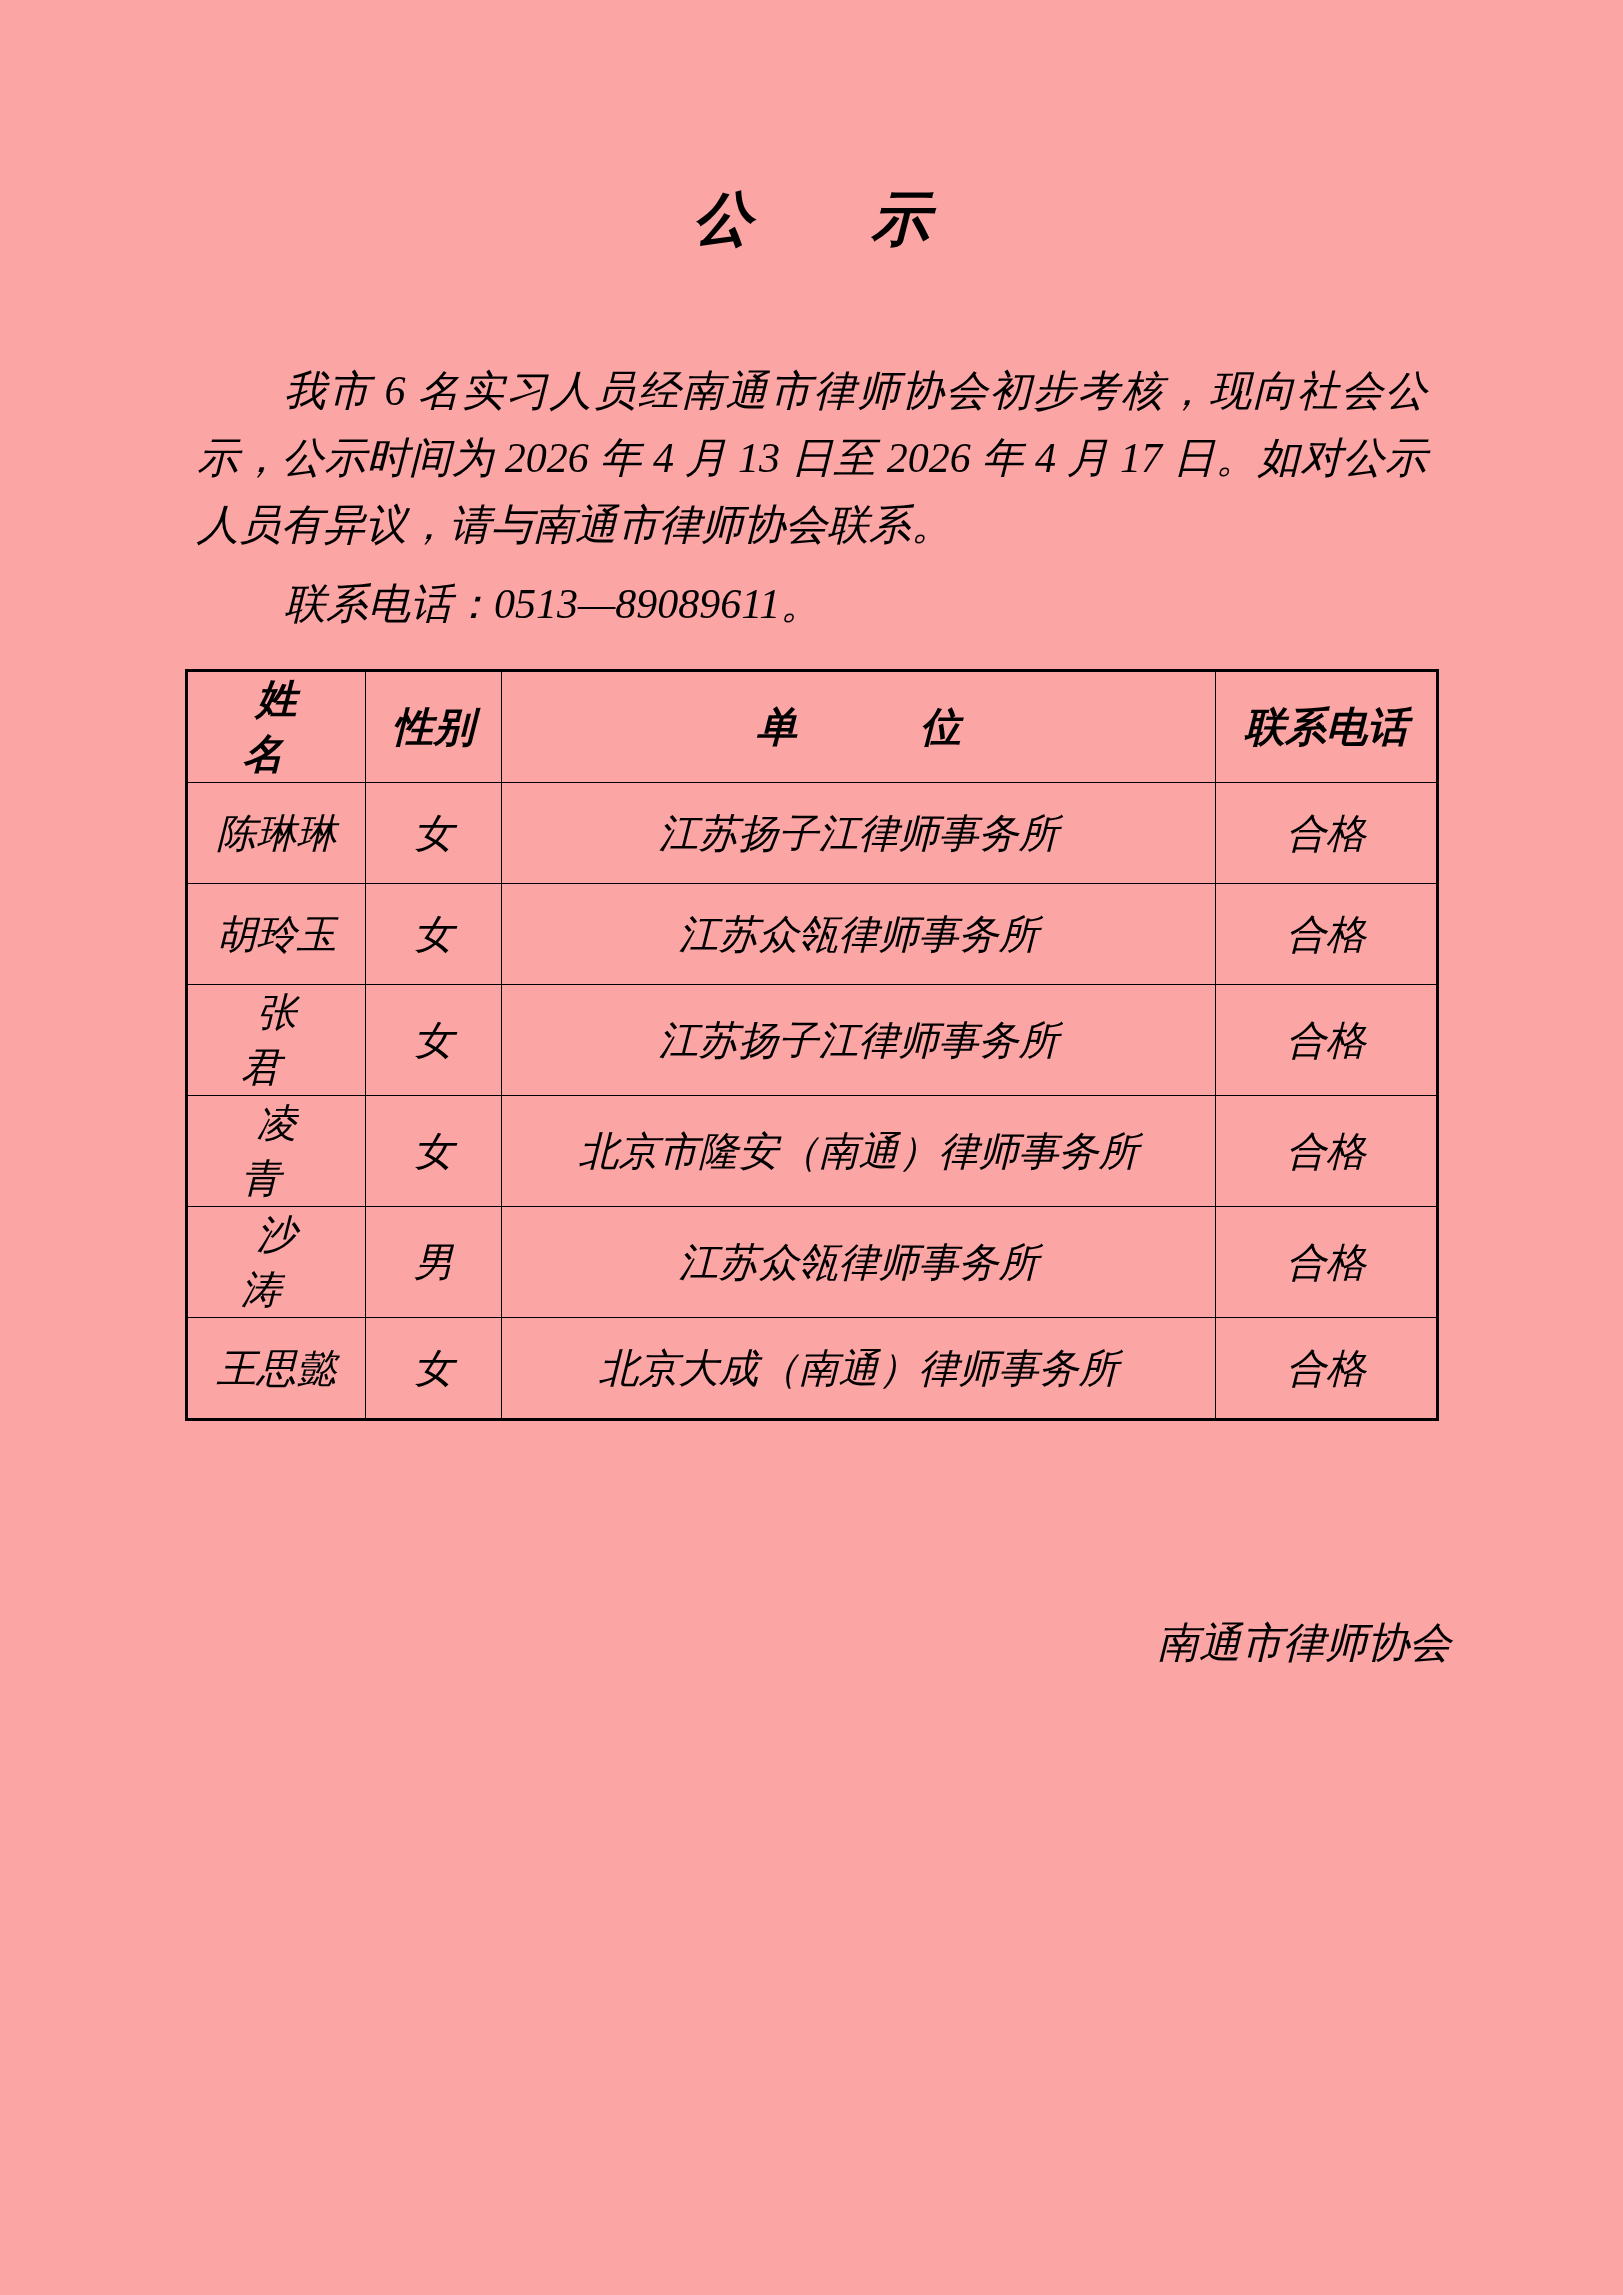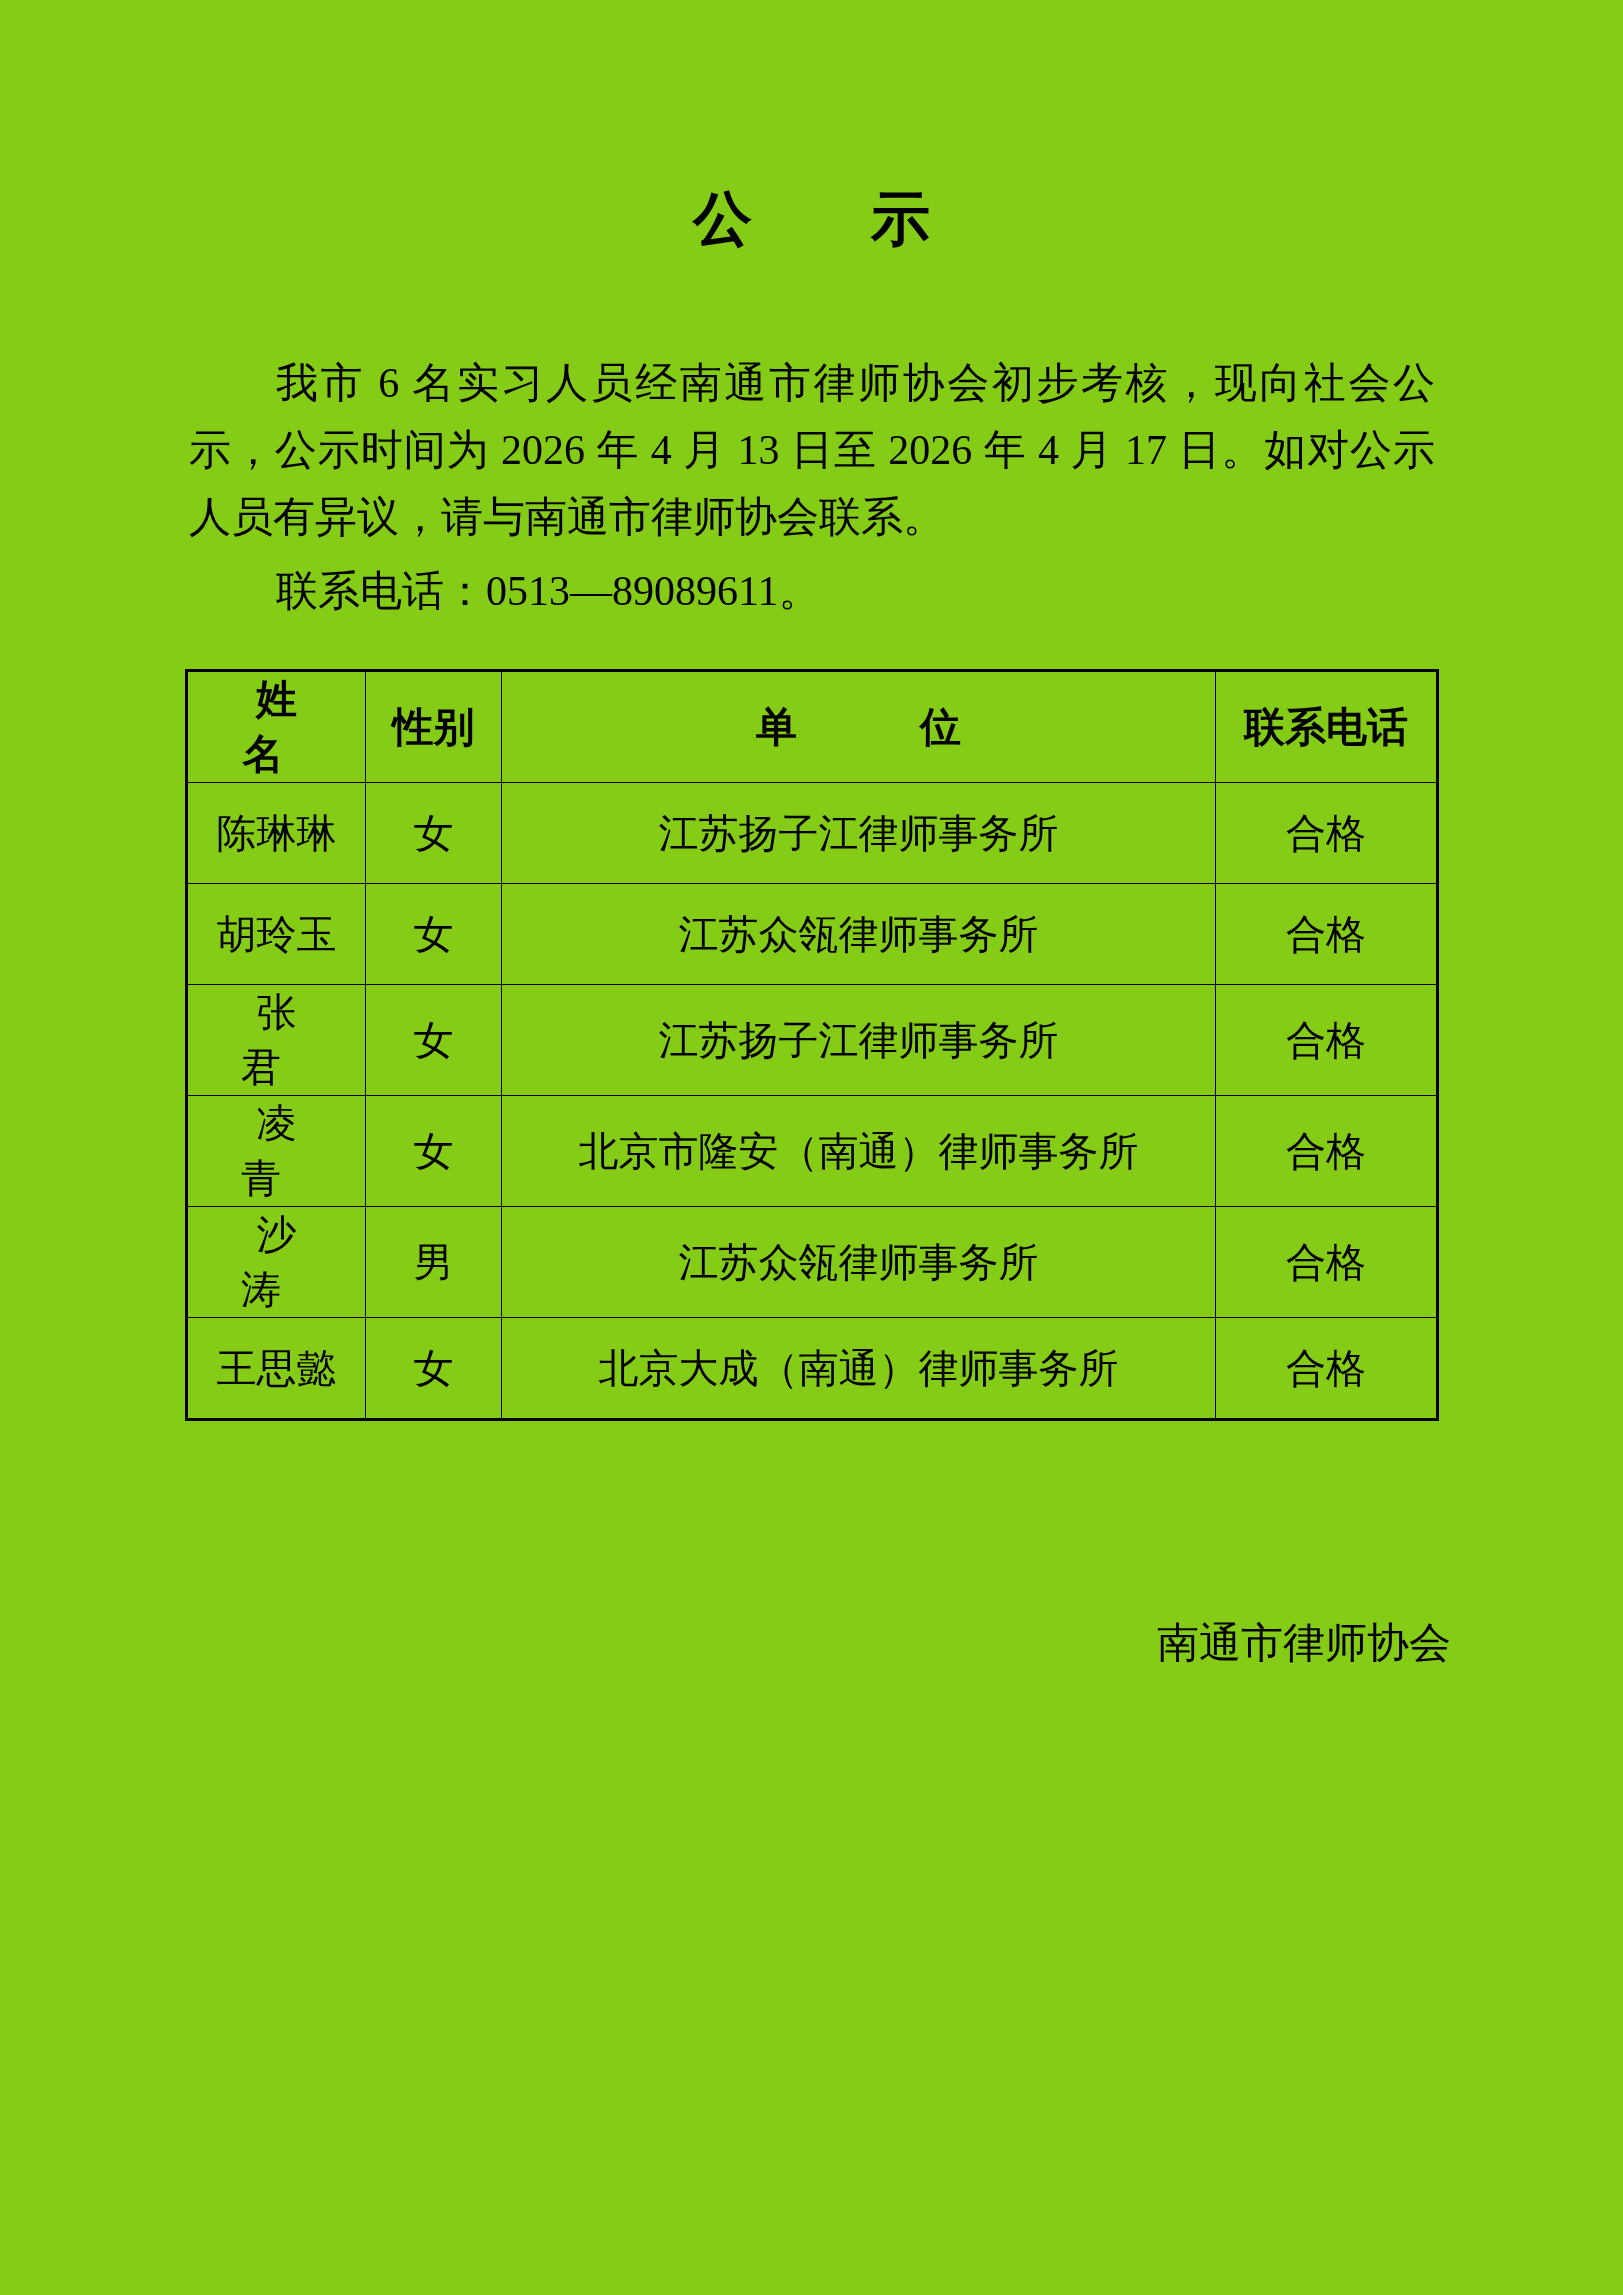--- a/index.html
+++ b/index.html
@@ -14,22 +14,23 @@
     font-family: "Liberation Serif", "DejaVu Serif", serif;
     color: #000000;
     -webkit-font-smoothing: antialiased;
   }
 
   .page {
     position: relative;
     width: 1623px;
     height: 2295px;
     box-sizing: border-box;
-    background: #84cc16;
+    background: #fca5a5;
     overflow: hidden;
+    font-style: italic;
   }
 
   
   .doc-title {
     position: absolute;
     left: 0;
     top: 185px;
     width: 1623px;
     text-align: center;
     font-family: "DejaVu Sans", "Liberation Sans", sans-serif;
@@ -49,21 +50,21 @@
     width: 1254px;
   }
 
   .para {
     font-family: "Liberation Serif", "DejaVu Serif", serif;
     font-size: 42px;
     line-height: 67px;
     text-align: justify;
     text-justify: inter-ideograph;
     color: #000;
-    margin: 4px;
+    margin: 12px;
     word-break: break-all;
   }
 
   .para.indent {
     text-indent: 87px;
   }
 
   .para + .para {
     margin-top: 6.8px;
   }

